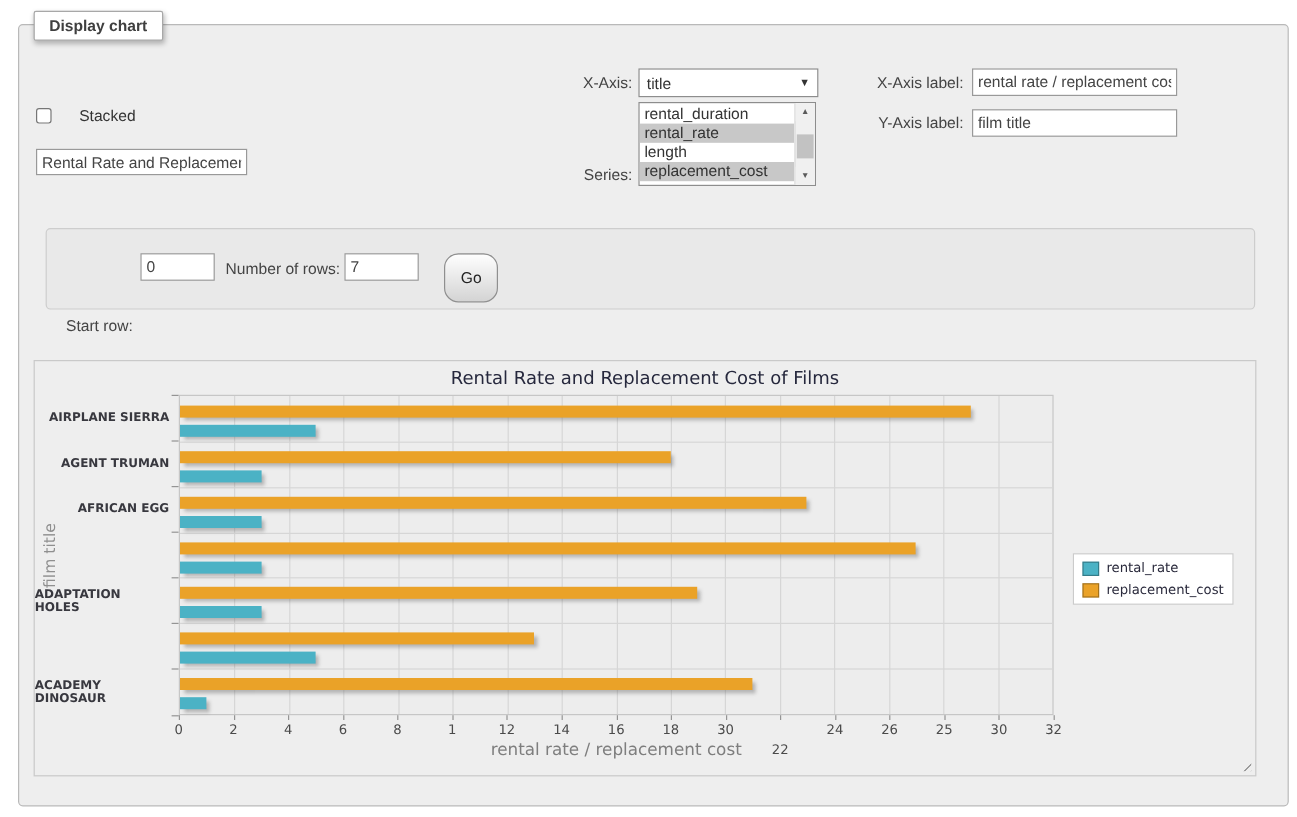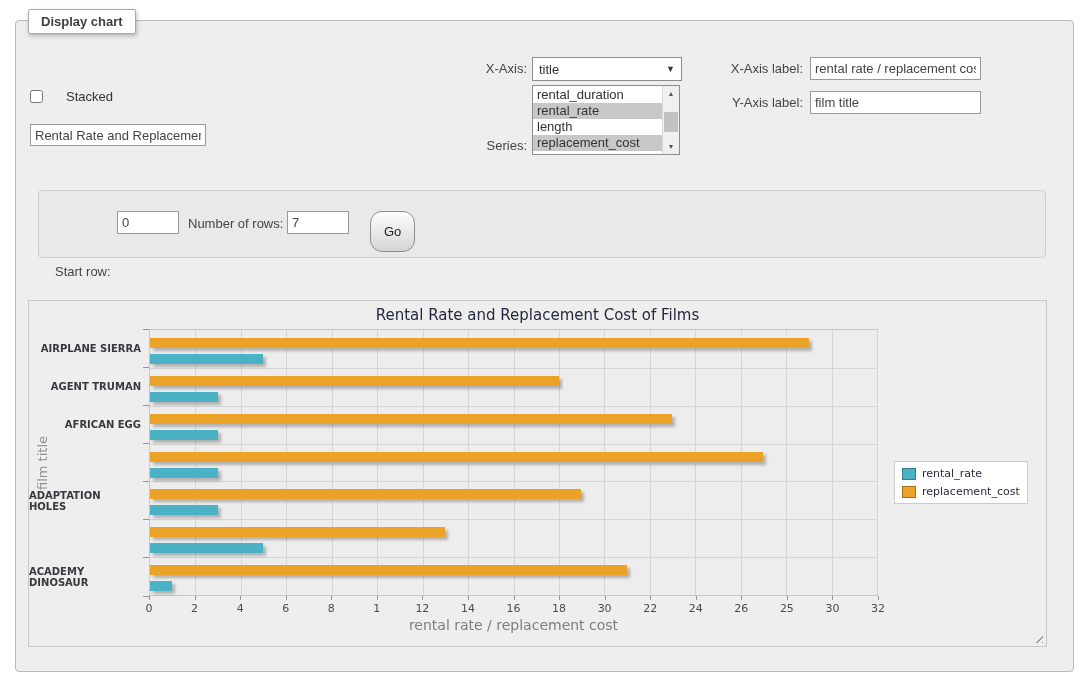--- a/index.html
+++ b/index.html
@@ -205,21 +205,21 @@
         <span class="xlab" style="left: 37.5%;">12</span>
         <div class="mark" style="left: 43.75%;"></div>
         <span class="xlab" style="left: 43.75%;">14</span>
         <div class="mark" style="left: 50%;"></div>
         <span class="xlab" style="left: 50%;">16</span>
         <div class="mark" style="left: 56.25%;"></div>
         <span class="xlab" style="left: 56.25%;">18</span>
         <div class="mark" style="left: 62.5%;"></div>
         <span class="xlab" style="left: 62.5%;">30</span>
         <div class="mark" style="left: 68.75%;"></div>
-        <span class="xlab" style="left: 68.75%;">22</span>
+        <span class="xlab" style="left: 68.75%; margin-top: 16px;">22</span>
         <div class="mark" style="left: 75%;"></div>
         <span class="xlab" style="left: 75%;">24</span>
         <div class="mark" style="left: 81.25%;"></div>
         <span class="xlab" style="left: 81.25%;">26</span>
         <div class="mark" style="left: 87.5%;"></div>
         <span class="xlab" style="left: 87.5%;">25</span>
         <div class="mark" style="left: 93.75%;"></div>
         <span class="xlab" style="left: 93.75%;">30</span>
         <div class="mark" style="left: 100%;"></div>
         <span class="xlab" style="left: 100%;">32</span>

